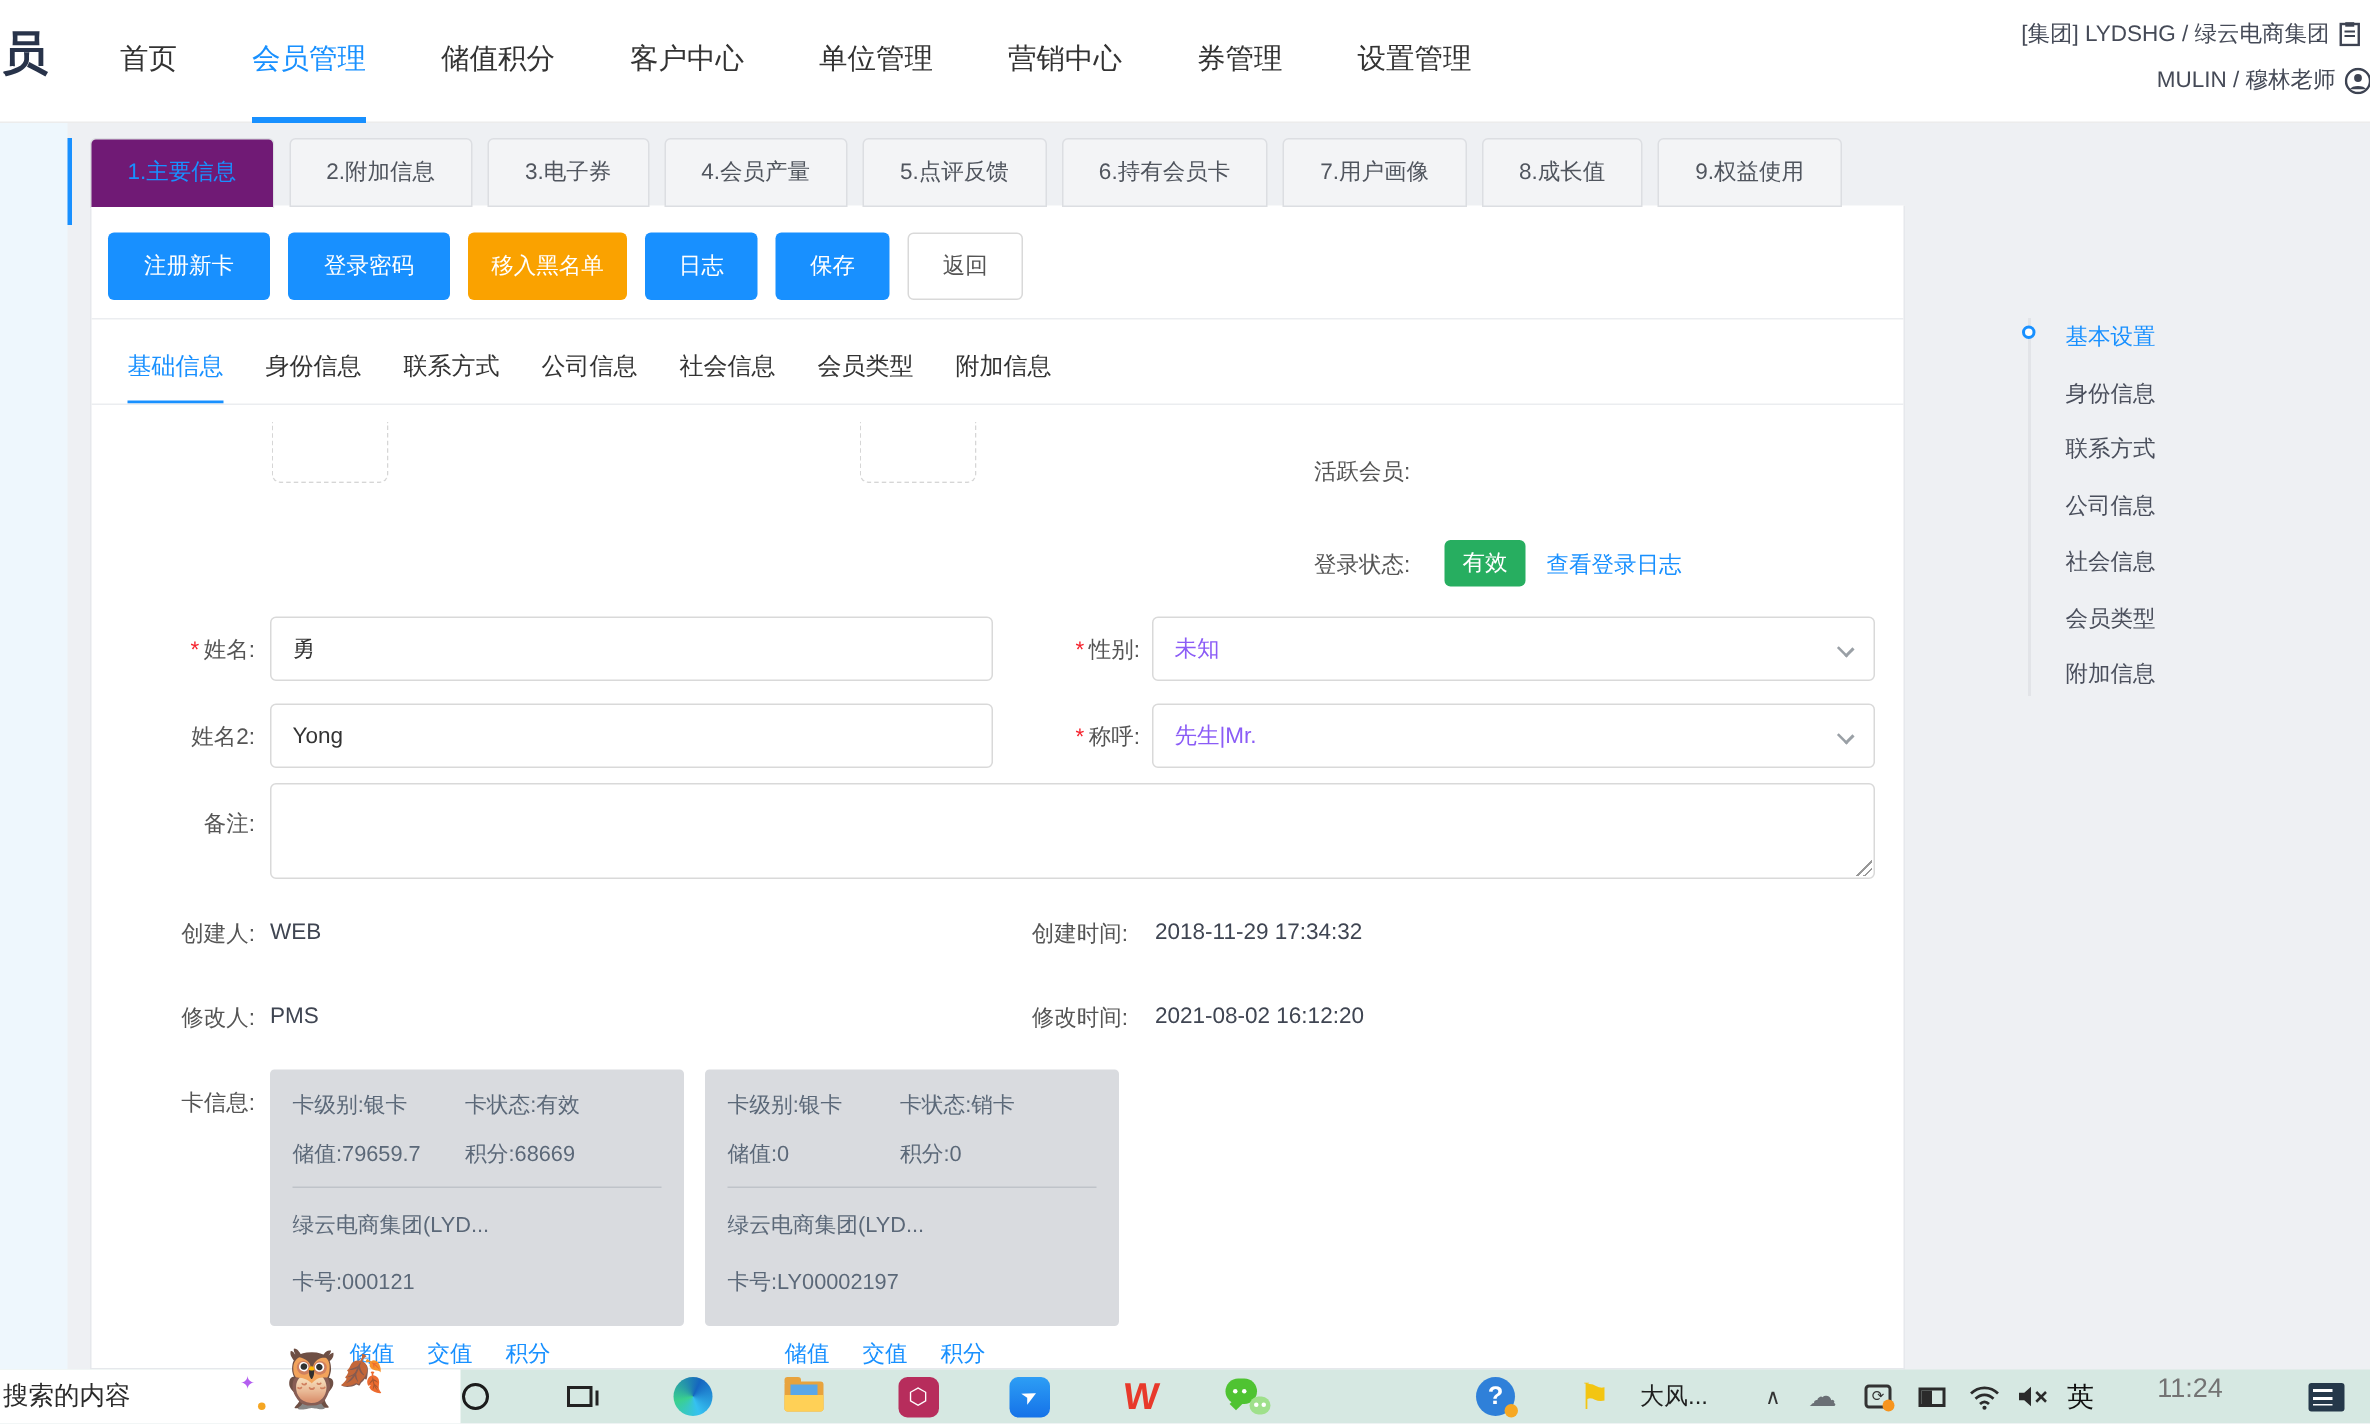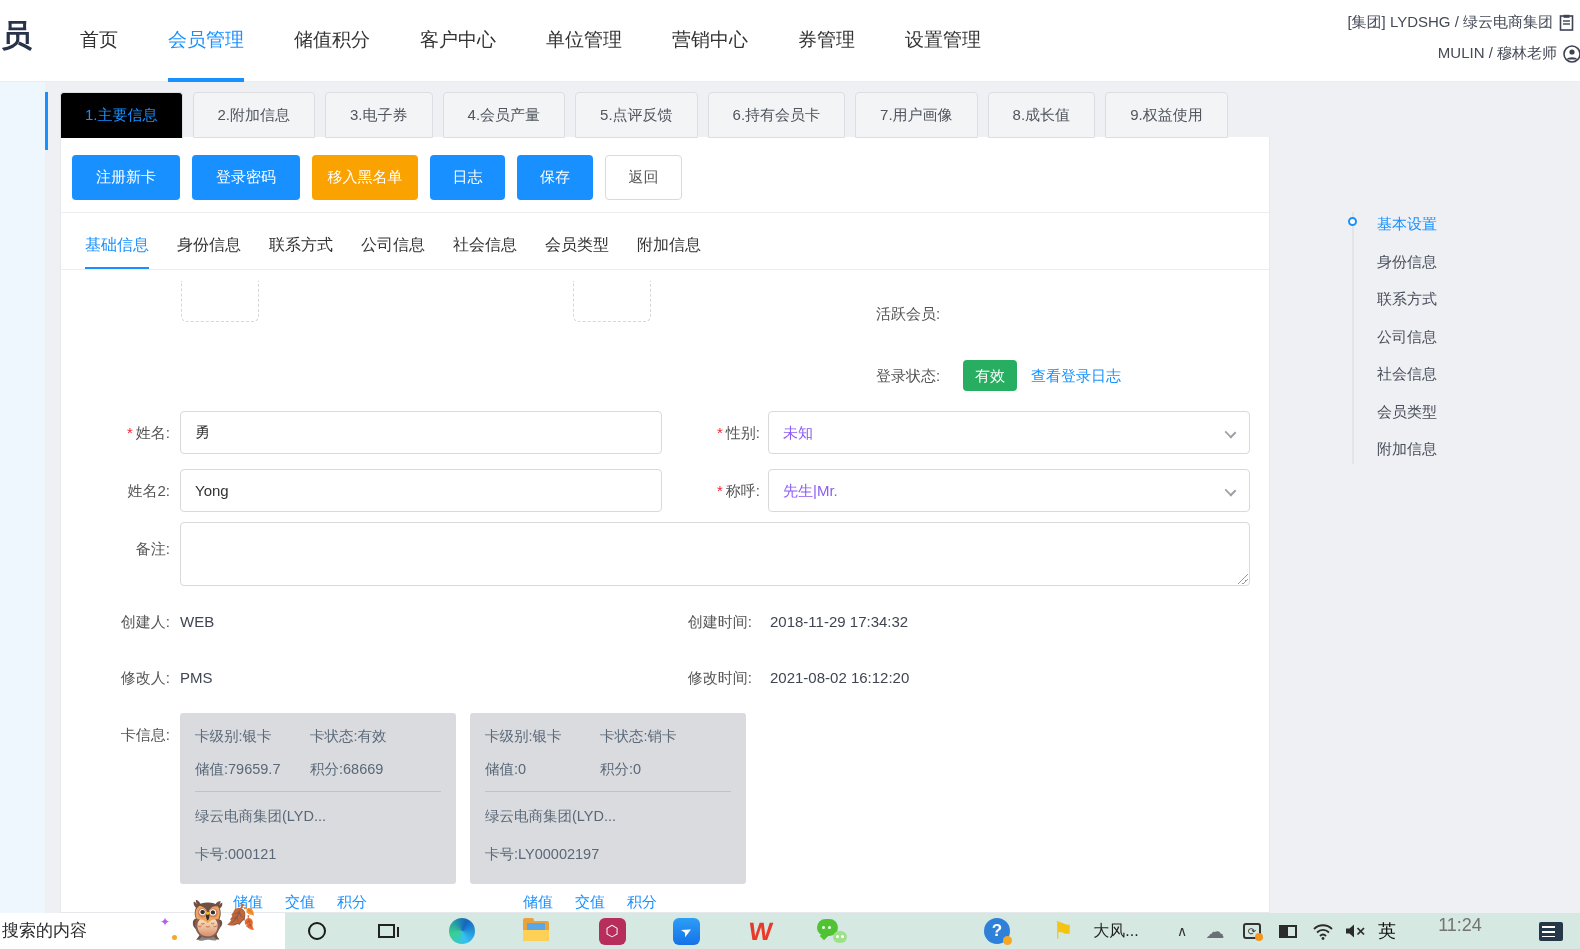--- a/index.html
+++ b/index.html
@@ -16,21 +16,21 @@
   .hdr-right .row { display:flex; align-items:center; justify-content:flex-end; gap:6px; height:27px; margin-bottom:4px; }
   .mini-icon { display:inline-block; }
 
   
   .left-strip { position:absolute; left:0; top:82px; width:45px; height:831px; background:#eef7fd; }
   .left-accent { position:absolute; left:45px; top:92px; width:3px; height:58px; background:#1890ff; }
 
   
   .tabs { position:absolute; left:60px; top:92px; display:flex; gap:10px; z-index:3; }
   .tab { height:46px; line-height:44px; padding:0 24px; background:#f3f4f6; border:1px solid #dcdee2; border-radius:4px 4px 0 0; font-size:15px; color:#50555e; cursor:pointer; white-space:nowrap; }
-  .tab.active { background:#000000; color:#1890ff; border-bottom-color:#fff; height:47px; }
+  .tab.active { background:#701a75; color:#1890ff; border-bottom-color:#fff; height:47px; }
 
   
   .panel { position:absolute; left:60px; top:137px; width:1210px; height:776px; background:#fff; border:1px solid #e6e8ec; border-top:none; z-index:1; }
 
   
   .toolbar { position:absolute; left:72px; top:155px; display:flex; gap:12px; z-index:2; }
   .btn { height:45px; border:none; border-radius:4px; font-size:15px; color:#fff; background:#1890ff; cursor:pointer; font-family:inherit; }
   .btn.orange { background:#faa200; }
   .btn.plain { background:#fff; color:#555; border:1px solid #d9d9d9; }
 
@@ -65,21 +65,21 @@
   .card-links { position:absolute; top:893px; display:flex; gap:22px; font-size:15px; z-index:2; }
 
   
   .anchor-line { position:absolute; left:1352px; top:212px; width:2px; height:252px; background:#e2e4e8; }
   .anchor-dot { position:absolute; left:1347.5px; top:217px; width:9px; height:9px; border:2px solid #1890ff; border-radius:50%; background:#fff; }
   .anchor-item { position:absolute; left:1377px; font-size:15px; color:#4a4f5c; cursor:pointer; white-space:nowrap; }
   .anchor-item.active { color:#1890ff; }
 
   
   .taskbar { position:absolute; left:0; top:913px; width:1580px; height:36px; background:#d6e8e2; z-index:10; }
-  .tb-search { position:absolute; left:0; top:0; width:285px; height:36px; background:#fff; overflow:visible; }
+  .tb-search { position:absolute; left:0; top:0; width:307px; height:36px; background:#fff; overflow:visible; }
   .tb-search .stext { position:absolute; left:2px; top:6px; font-size:17px; color:#2a2a2a; }
   .spark { position:absolute; left:160px; top:2px; color:#b45ef0; font-size:12px; }
   .sdot { position:absolute; left:172px; top:22px; width:5px; height:5px; border-radius:50%; background:#f5a623; }
   .owl { position:absolute; left:184px; top:-12px; font-size:38px; line-height:1; }
   .leaf { position:absolute; left:226px; top:-8px; font-size:24px; line-height:1; }
   .tb-ic { position:absolute; top:0; height:36px; display:flex; align-items:center; justify-content:center; }
   .circ-search { width:18px; height:18px; border:2.5px solid #1b1b1b; border-radius:50%; }
   .taskview { width:17px; height:14px; border:2px solid #222; position:relative; }
   .taskview::after { content:""; position:absolute; right:-6px; top:1px; width:2px; height:10px; background:#222; }
   .edge { width:26px; height:26px; border-radius:50%; background:conic-gradient(from 160deg,#35c1f1,#3ad08f 95deg,#1565c0 225deg,#35c1f1 360deg); }

